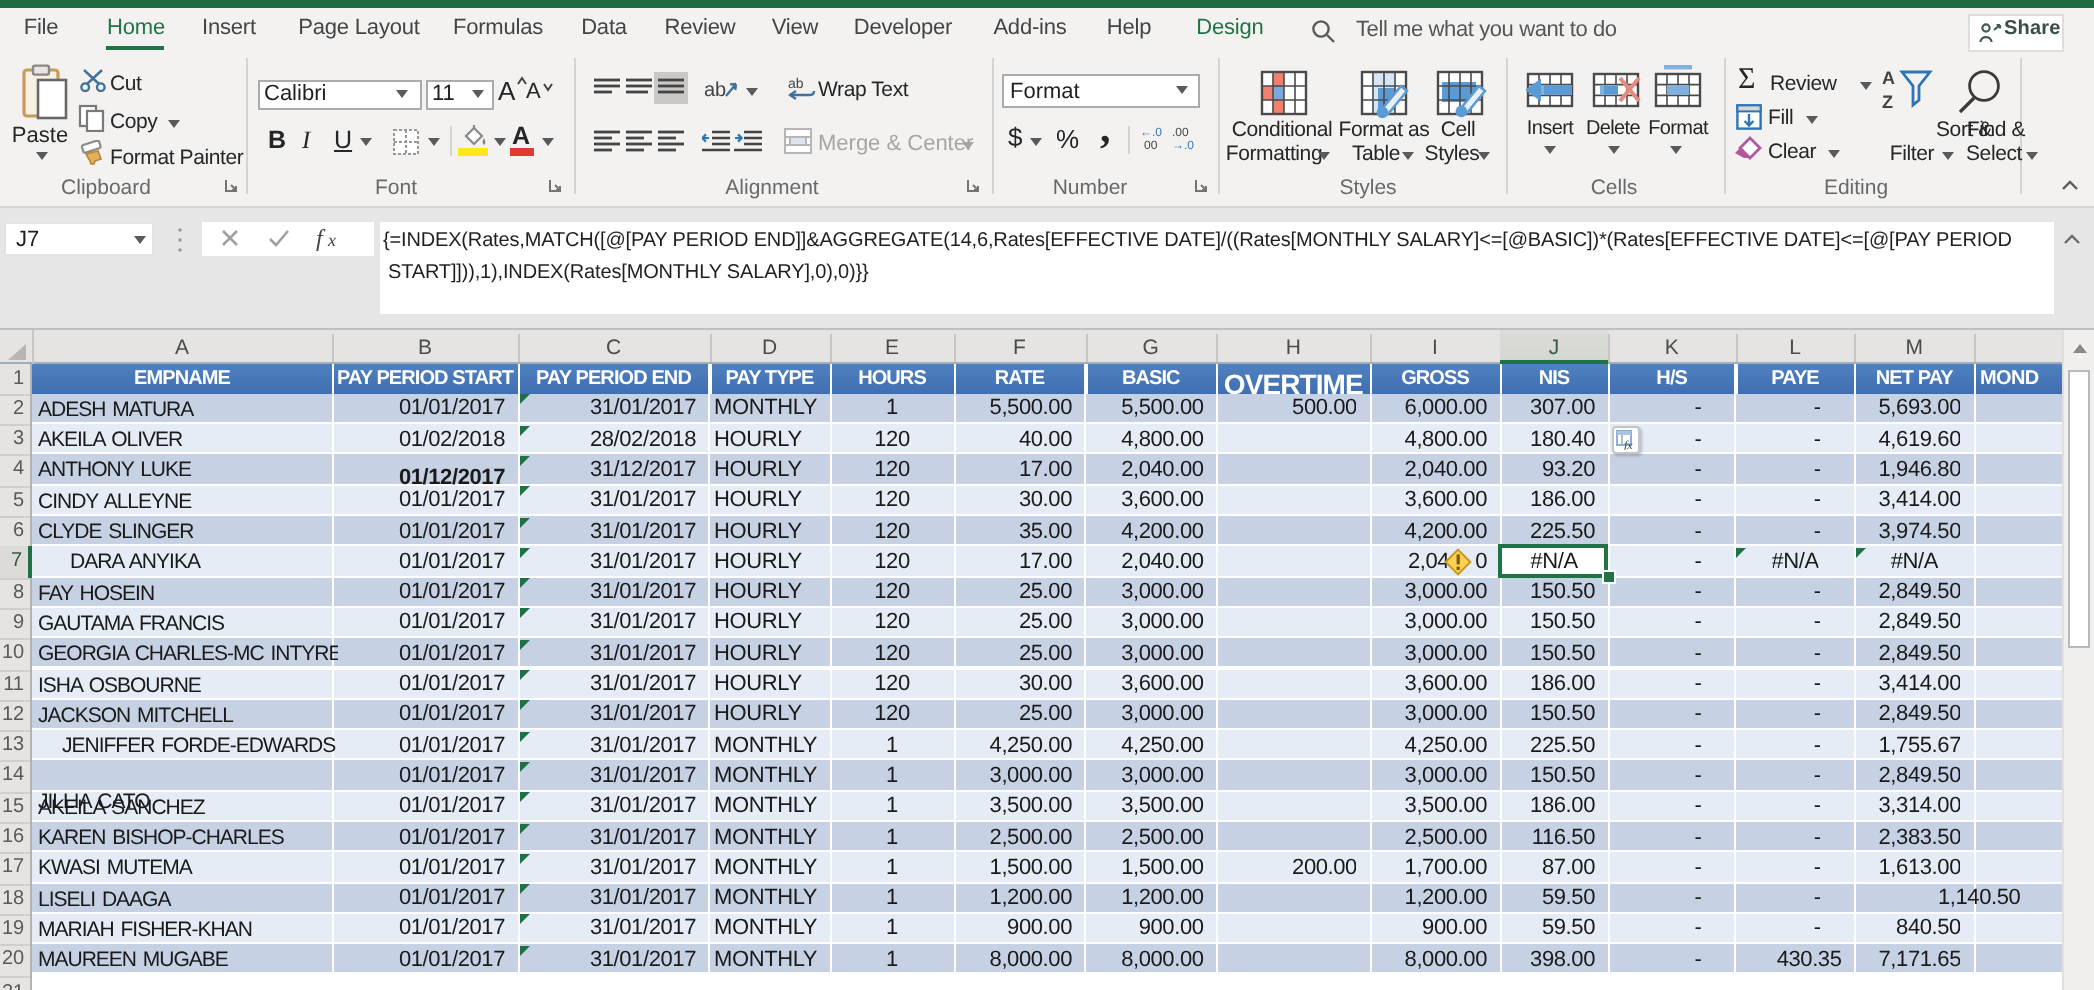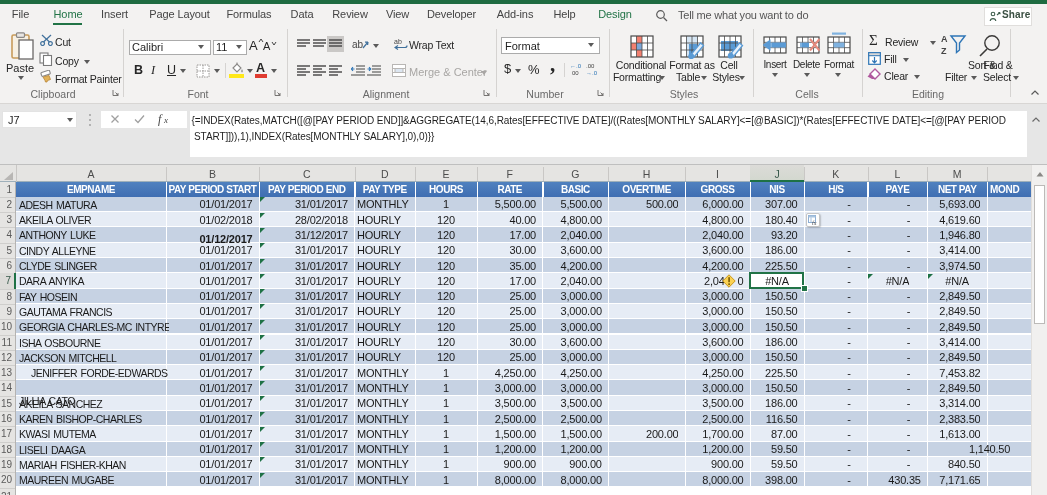--- a/index.html
+++ b/index.html
@@ -396,21 +396,21 @@
 <div class="abs" style="left:987px;top:167.0px;width:1px;height:14.0px;background:#c9c7c5;"></div>
 <div class="abs" style="left:1031px;top:167.0px;width:1px;height:14.0px;background:#c9c7c5;"></div>
 <div class="abs" style="left:16px;top:182.0px;width:1015.0px;height:14.8px;background:linear-gradient(#5081bf,#3f6eb2);border-bottom:1.5px solid #fff;box-sizing:content-box;"></div>
 <div class="abs ctr" style="left:91.0px;top:184.2px;font-size:10px;font-weight:bold;color:#fff;letter-spacing:-0.45px;">EMPNAME</div>
 <div class="abs ctr" style="left:212.5px;top:184.2px;font-size:10px;font-weight:bold;color:#fff;letter-spacing:-0.45px;">PAY PERIOD START</div>
 <div class="abs ctr" style="left:306.75px;top:184.2px;font-size:10px;font-weight:bold;color:#fff;letter-spacing:-0.45px;">PAY PERIOD END</div>
 <div class="abs ctr" style="left:384.75px;top:184.2px;font-size:10px;font-weight:bold;color:#fff;letter-spacing:-0.45px;">PAY TYPE</div>
 <div class="abs ctr" style="left:446.0px;top:184.2px;font-size:10px;font-weight:bold;color:#fff;letter-spacing:-0.45px;">HOURS</div>
 <div class="abs ctr" style="left:509.75px;top:184.2px;font-size:10px;font-weight:bold;color:#fff;letter-spacing:-0.45px;">RATE</div>
 <div class="abs ctr" style="left:575.4px;top:184.2px;font-size:10px;font-weight:bold;color:#fff;letter-spacing:-0.45px;">BASIC</div>
-<div class="abs ctr" style="left:646.65px;top:184.2px;font-size:10px;font-weight:bold;color:#fff;letter-spacing:-0.45px;">OVERTIME</div>
+<div class="abs ctr" style="left:646.65px;top:184.2px;font-size:14px;font-weight:bold;color:#fff;letter-spacing:-0.45px;">OVERTIME</div>
 <div class="abs ctr" style="left:717.5px;top:184.2px;font-size:10px;font-weight:bold;color:#fff;letter-spacing:-0.45px;">GROSS</div>
 <div class="abs ctr" style="left:777.0px;top:184.2px;font-size:10px;font-weight:bold;color:#fff;letter-spacing:-0.45px;">NIS</div>
 <div class="abs ctr" style="left:835.85px;top:184.2px;font-size:10px;font-weight:bold;color:#fff;letter-spacing:-0.45px;">H/S</div>
 <div class="abs ctr" style="left:897.5px;top:184.2px;font-size:10px;font-weight:bold;color:#fff;letter-spacing:-0.45px;">PAYE</div>
 <div class="abs ctr" style="left:957.15px;top:184.2px;font-size:10px;font-weight:bold;color:#fff;letter-spacing:-0.45px;">NET PAY</div>
 <div class="abs" style="left:990px;top:184.2px;font-size:10px;font-weight:bold;color:#fff;letter-spacing:-0.3px;">MOND</div>
 <div class="abs" style="left:165.5px;top:182.0px;width:1.5px;height:14.8px;background:#fff;"></div>
 <div class="abs" style="left:258.5px;top:182.0px;width:1.5px;height:14.8px;background:#fff;"></div>
 <div class="abs" style="left:354.0px;top:182.0px;width:1.5px;height:14.8px;background:#fff;"></div>
 <div class="abs" style="left:414.5px;top:182.0px;width:1.5px;height:14.8px;background:#fff;"></div>
@@ -557,21 +557,21 @@
 <div class="abs cell" style="left:357.0px;top:259.5px;">HOURLY</div>
 <div class="abs cell ctr" style="left:446.0px;top:259.5px;">120</div>
 <div class="abs cell num" style="left:478px;top:259.5px;width:58.0px;">35.00</div>
 <div class="abs cell num" style="left:543.5px;top:259.5px;width:58.299999999999955px;">4,200.00</div>
 <div class="abs gtri" style="left:259.5px;top:258.5px;"></div>
 <div class="abs cell num" style="left:686px;top:259.5px;width:57.5px;">4,200.00</div>
 <div class="abs cell num" style="left:751px;top:259.5px;width:46.5px;">225.50</div>
 <div class="abs cell num" style="left:805px;top:259.5px;width:45.700000000000045px;">-</div>
 <div class="abs cell num" style="left:868.7px;top:259.5px;width:41.59999999999991px;">-</div>
 <div class="abs cell num" style="left:928.3px;top:259.5px;width:52.200000000000045px;">3,974.50</div>
-<div class="abs cell nm" style="left:19px;top:275.3px;width:150px;">DARA ANYIKA</div>
+<div class="abs cell nm" style="left:35px;top:275.3px;width:150px;">DARA ANYIKA</div>
 <div class="abs cell num" style="left:167px;top:274.8px;width:85.5px;">01/01/2017</div>
 <div class="abs cell num" style="left:260px;top:274.8px;width:88.0px;">31/01/2017</div>
 <div class="abs cell" style="left:357.0px;top:274.8px;">HOURLY</div>
 <div class="abs cell ctr" style="left:446.0px;top:274.8px;">120</div>
 <div class="abs cell num" style="left:478px;top:274.8px;width:58.0px;">17.00</div>
 <div class="abs cell num" style="left:543.5px;top:274.8px;width:58.299999999999955px;">2,040.00</div>
 <div class="abs gtri" style="left:259.5px;top:273.8px;"></div>
 <div class="abs cell num" style="left:685px;top:274.8px;width:58.5px;">2,04<span style="display:inline-block;width:13px;"></span>0</div>
 <svg class="abs" style="left:722px;top:274.3px;" width="14" height="14" viewBox="0 0 14 14">
       <path d="M7 0.8 L13.2 7 L7 13.2 L0.8 7 Z" fill="#fbd253" stroke="#c9971c" stroke-width="1"></path>
@@ -653,21 +653,21 @@
 <div class="abs cell num" style="left:260px;top:366.6px;width:88.0px;">31/01/2017</div>
 <div class="abs cell" style="left:357.0px;top:366.6px;">MONTHLY</div>
 <div class="abs cell ctr" style="left:446.0px;top:366.6px;">1</div>
 <div class="abs cell num" style="left:478px;top:366.6px;width:58.0px;">4,250.00</div>
 <div class="abs cell num" style="left:543.5px;top:366.6px;width:58.299999999999955px;">4,250.00</div>
 <div class="abs gtri" style="left:259.5px;top:365.6px;"></div>
 <div class="abs cell num" style="left:686px;top:366.6px;width:57.5px;">4,250.00</div>
 <div class="abs cell num" style="left:751px;top:366.6px;width:46.5px;">225.50</div>
 <div class="abs cell num" style="left:805px;top:366.6px;width:45.700000000000045px;">-</div>
 <div class="abs cell num" style="left:868.7px;top:366.6px;width:41.59999999999991px;">-</div>
-<div class="abs cell num" style="left:928.3px;top:366.6px;width:52.200000000000045px;">7,453.82</div>
+<div class="abs cell num" style="left:928.3px;top:366.6px;width:52.200000000000045px;">1,755.67</div>
 <div class="abs cell nm" style="left:19px;top:395px;width:150px;">JILLIA CATO</div>
 <div class="abs cell num" style="left:167px;top:381.90000000000003px;width:85.5px;">01/01/2017</div>
 <div class="abs cell num" style="left:260px;top:381.90000000000003px;width:88.0px;">31/01/2017</div>
 <div class="abs cell" style="left:357.0px;top:381.90000000000003px;">MONTHLY</div>
 <div class="abs cell ctr" style="left:446.0px;top:381.90000000000003px;">1</div>
 <div class="abs cell num" style="left:478px;top:381.90000000000003px;width:58.0px;">3,000.00</div>
 <div class="abs cell num" style="left:543.5px;top:381.90000000000003px;width:58.299999999999955px;">3,000.00</div>
 <div class="abs gtri" style="left:259.5px;top:380.90000000000003px;"></div>
 <div class="abs cell num" style="left:686px;top:381.90000000000003px;width:57.5px;">3,000.00</div>
 <div class="abs cell num" style="left:751px;top:381.90000000000003px;width:46.5px;">150.50</div>

